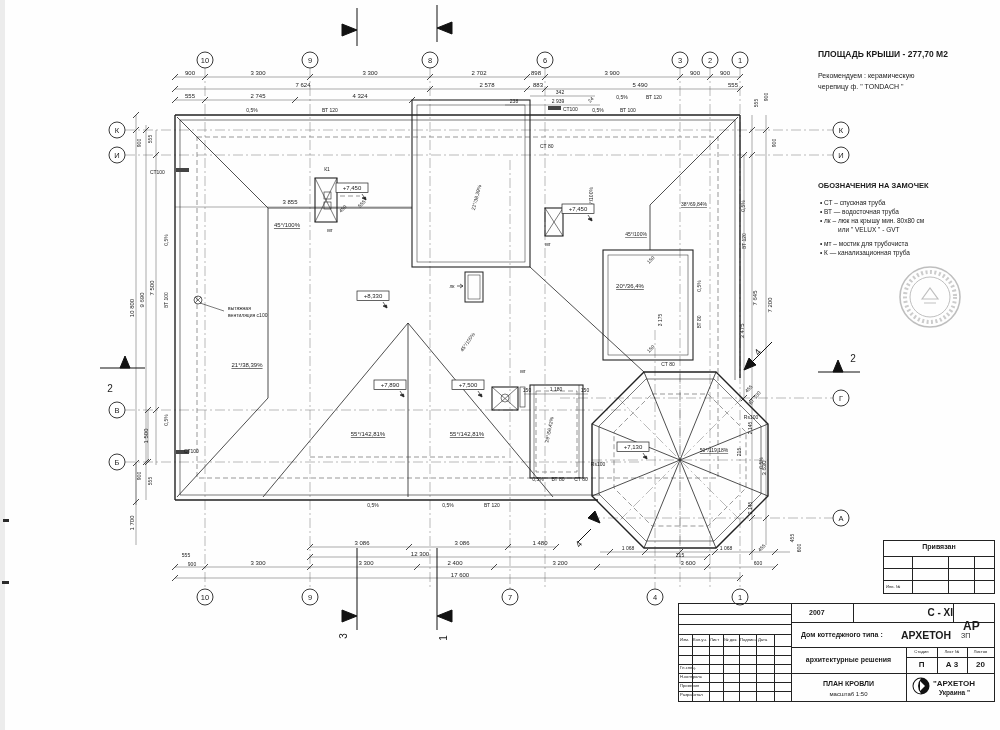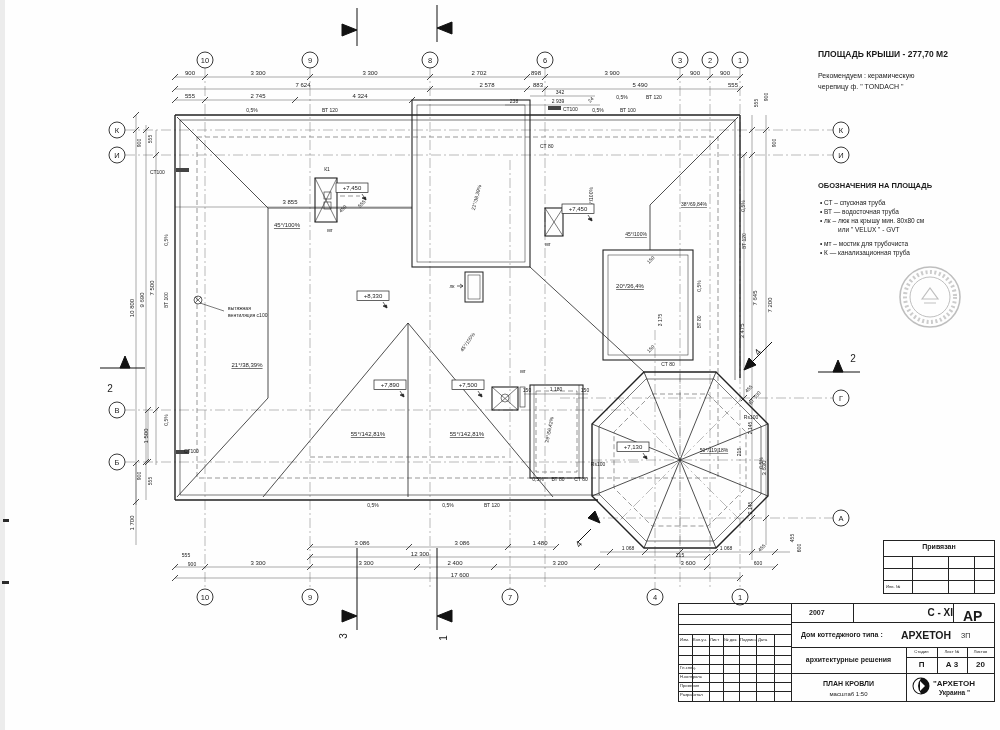--- a/index.html
+++ b/index.html
@@ -323,21 +323,21 @@
         <rect x="617" y="442" width="32" height="9.5" fill="#fff" stroke="#222" stroke-width="0.7"></rect>
         <text x="633" y="449" font-size="6" text-anchor="middle">+7,130</text>
         <path d="M643 453 l4 6 m0 0 l-4 -2 l3.5 -1 z" stroke="#222" stroke-width="0.7" fill="#222"></path>
       </g>
 </svg>
 
 <div class="t b" style="left:818px;top:50px;font-size:8.5px;">ПЛОЩАДЬ  КРЫШИ   - 277,70 М2</div>
 <div class="t" style="left:818px;top:72px;font-size:7px;">Рекомендуем : керамическую</div>
 <div class="t" style="left:818px;top:83px;font-size:7px;">черепицу ф.   " TONDACH "</div>
 
-<div class="t b" style="left:818px;top:182px;font-size:7.5px;">ОБОЗНАЧЕНИЯ НА ПЛОЩАДЬ</div>
+<div class="t b" style="left:818px;top:182px;font-size:7.5px;">ОБОЗНАЧЕНИЯ НА ЗАМОЧЕК</div>
 <div class="t" style="left:820px;top:199px;font-size:6.5px;">• СТ – спускная труба</div>
 <div class="t" style="left:820px;top:208px;font-size:6.5px;">• ВТ — водосточная труба</div>
 <div class="t" style="left:820px;top:217px;font-size:6.5px;">• лк – люк на крышу мин. 80х80 см</div>
 <div class="t" style="left:838px;top:226px;font-size:6.5px;">или " VELUX " - GVT</div>
 <div class="t" style="left:820px;top:240px;font-size:6.5px;">• мт – мостик для трубочиста</div>
 <div class="t" style="left:820px;top:249px;font-size:6.5px;">• К — канализационная труба</div>
 
 <div class="box" style="left:883px;top:540px;width:110px;height:52px;">
   <div class="t b" style="left:0;top:2px;width:110px;text-align:center;font-size:7px;">Привязан</div>
   <div class="hl" style="left:0;top:15px;width:110px;"></div>
@@ -383,21 +383,21 @@
   <div class="hl" style="left:112px;top:69px;width:203px;"></div>
   <div class="vl" style="left:174px;top:0;height:18px;"></div>
   <div class="vl" style="left:274px;top:0;height:18px;"></div>
   <div class="vl" style="left:227px;top:43px;height:54px;width:1.2px;"></div>
   <div class="vl" style="left:258px;top:43px;height:26px;"></div>
   <div class="vl" style="left:288px;top:43px;height:26px;"></div>
   <div class="hl" style="left:227px;top:53px;width:88px;"></div>
 
   <div class="t b" style="left:130px;top:5px;font-size:7px;">2007</div>
   <div class="t b" style="left:174px;top:3px;width:100px;text-align:right;font-size:10px;">С - XI</div>
-  <div class="t b" style="left:284px;top:4px;font-size:14px;">АР</div>
+  <div class="t b" style="left:284px;top:16px;font-size:12px;">АР</div>
 
   <div class="t b" style="left:122px;top:27px;font-size:7px;">Дом коттеджного типа  :</div>
   <div class="t b" style="left:222px;top:25px;font-size:10.5px;">АРХЕТОН</div>
   <div class="t" style="left:282px;top:28px;font-size:7px;">ЗП</div>
 
   <div class="t b" style="left:112px;top:52px;width:115px;text-align:center;font-size:7px;">архитектурные решения</div>
   <div class="t cell-lab" style="left:227px;top:46px;width:31px;text-align:center;">Стадия</div>
   <div class="t cell-lab" style="left:258px;top:46px;width:30px;text-align:center;">Лист №</div>
   <div class="t cell-lab" style="left:288px;top:46px;width:27px;text-align:center;">Листов</div>
   <div class="t b" style="left:227px;top:56px;width:31px;text-align:center;font-size:8px;">П</div>

